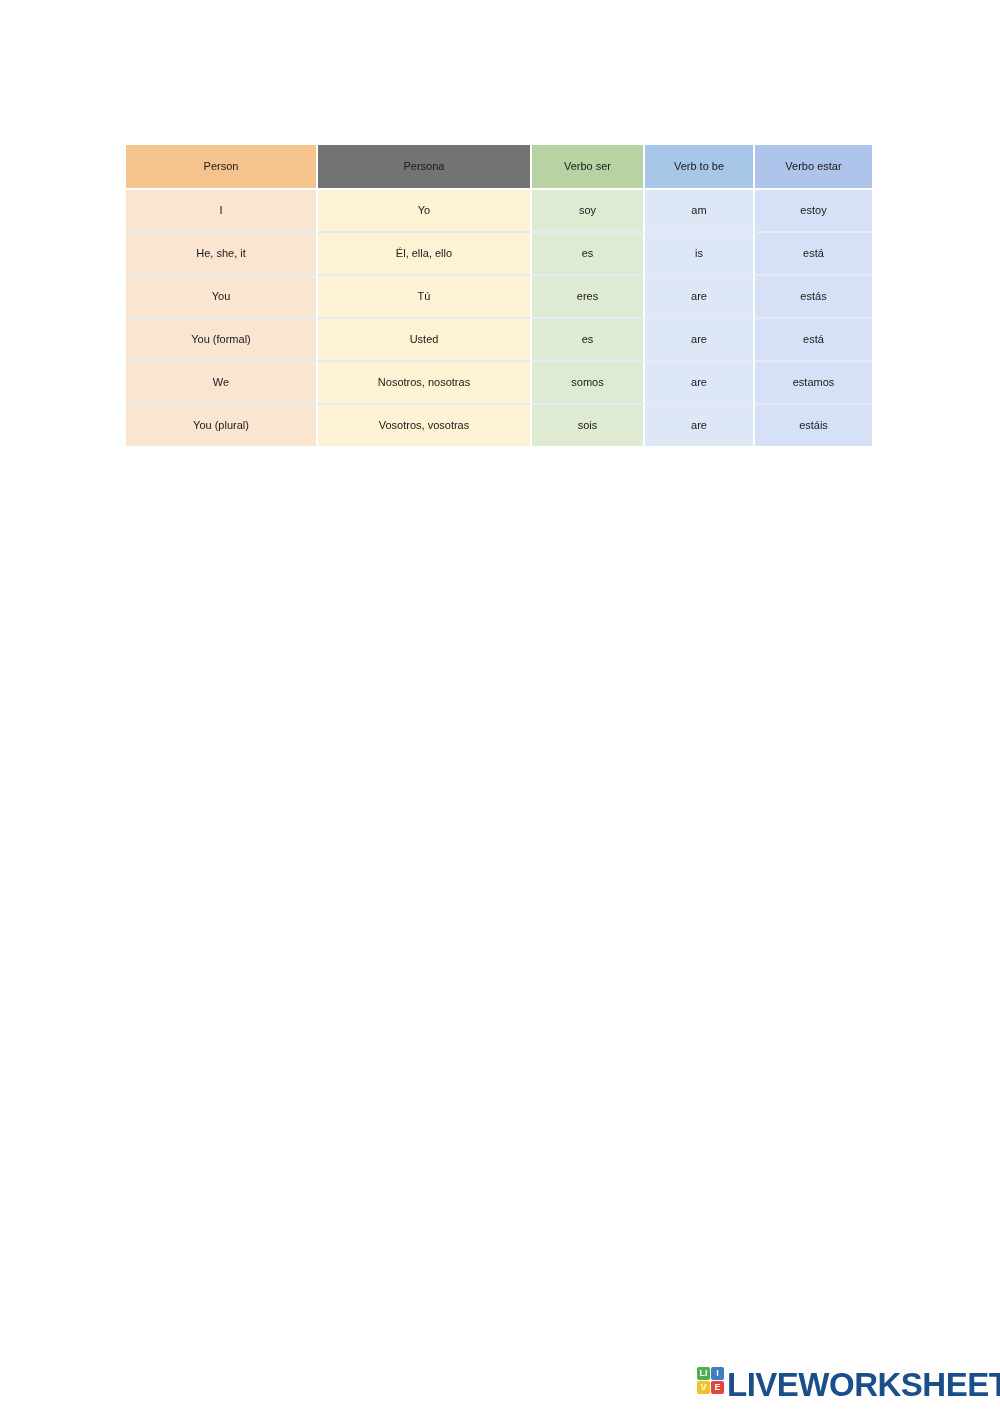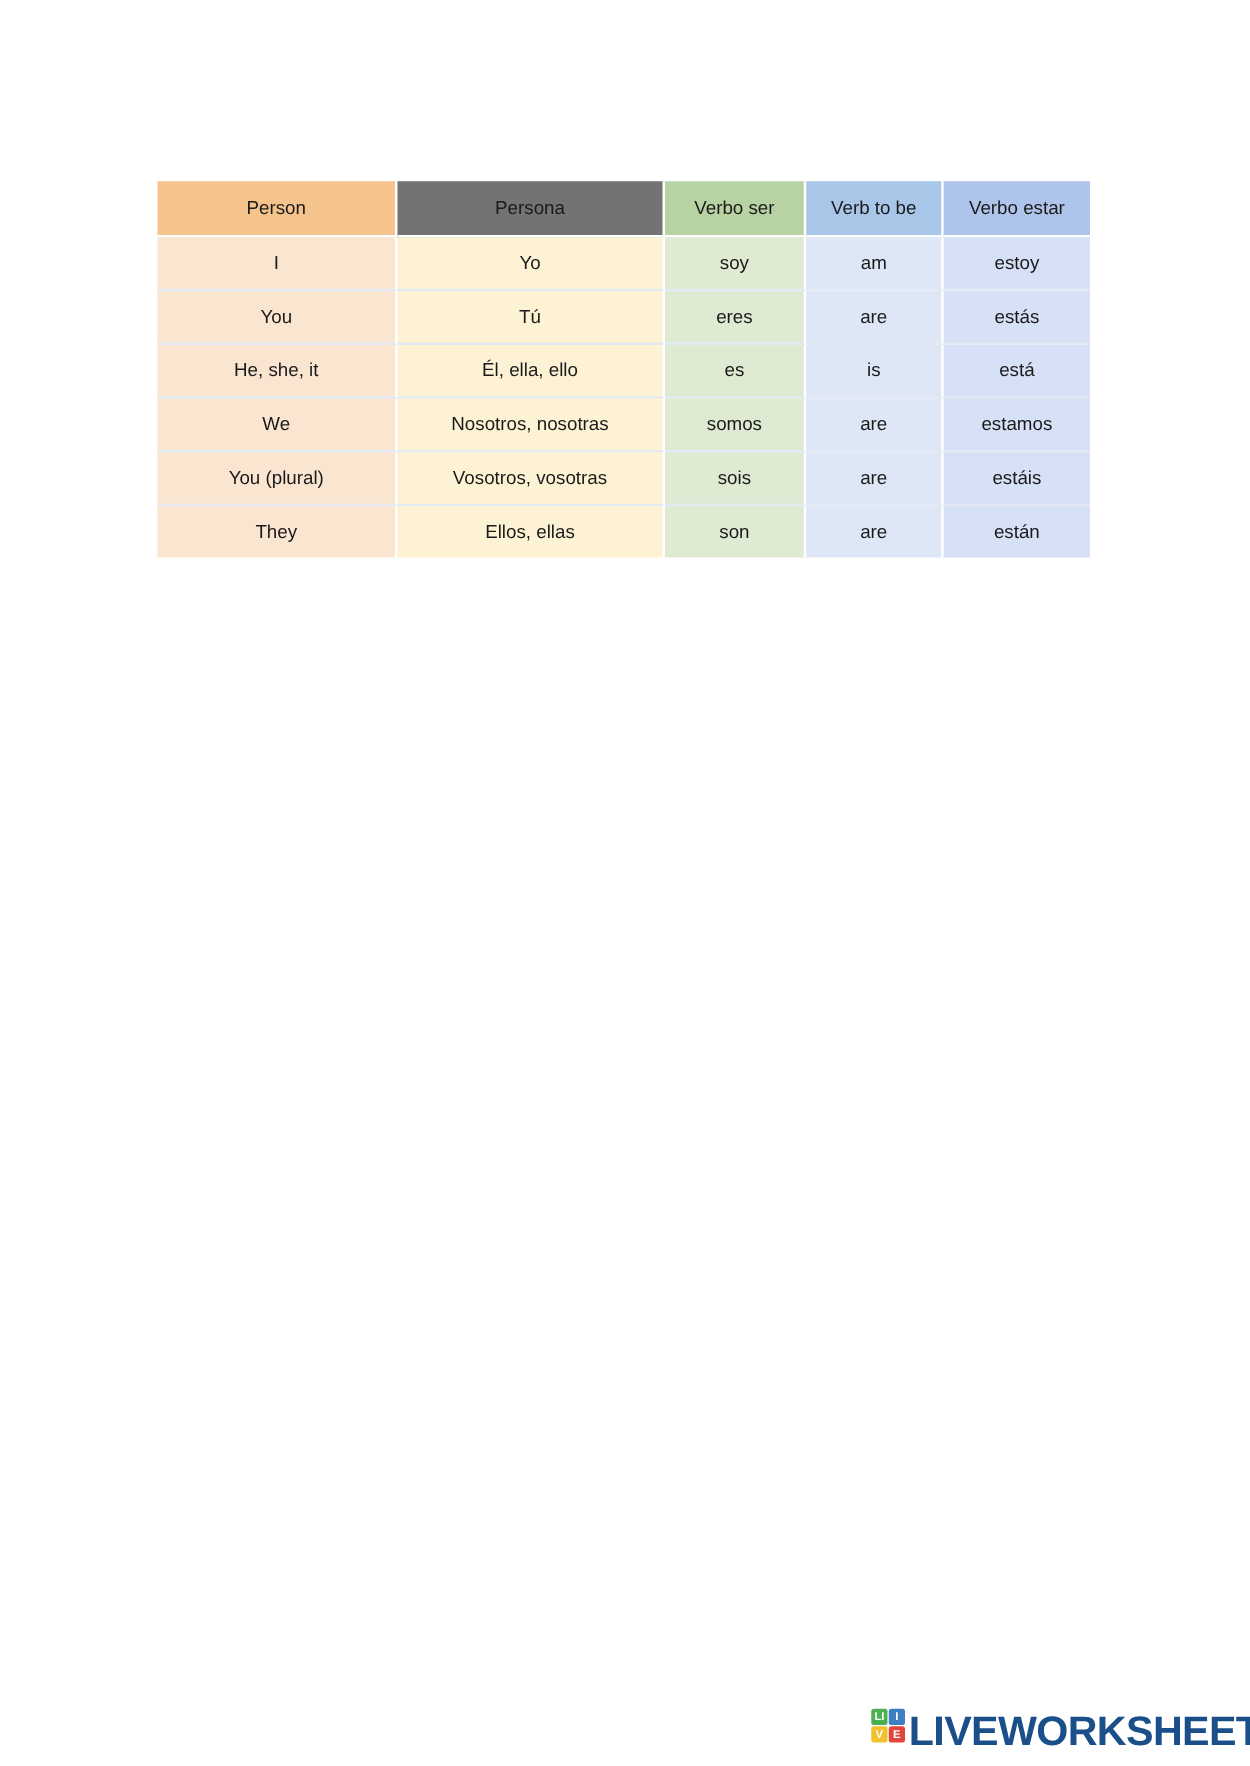--- a/index.html
+++ b/index.html
@@ -40,21 +40,21 @@
     width: 746px;
     table-layout: fixed;
   }
 
   table.conj th,
   table.conj td {
     text-align: center;
     vertical-align: middle;
     font-weight: normal;
     color: #1a1a1a;
-    font-size: 15px;
+    font-size: 11px;
     line-height: 1.2;
     padding: 0 4px;
     border-right: 2px solid #ffffff;
     border-bottom: 2px solid #e3eaf3;
     white-space: nowrap;
     overflow: hidden;
   }
   table.conj th:last-child,
   table.conj td:last-child { border-right: none; }
   table.conj tr:last-child td { border-bottom: none; }
@@ -154,59 +154,59 @@
 
         <tr>
           <td class="b-person">I</td>
           <td class="b-persona">Yo</td>
           <td class="b-ser">soy</td>
           <td class="b-tobe">am</td>
           <td class="b-estar">estoy</td>
         </tr>
 
         <tr>
-          <td class="b-person">You</td>
-          <td class="b-persona">Tú</td>
-          <td class="b-ser">eres</td>
-          <td class="b-tobe">are</td>
-          <td class="b-estar">estás</td>
-        </tr>
-
-        <tr>
           <td class="b-person">He, she, it</td>
           <td class="b-persona">Él, ella, ello</td>
           <td class="b-ser">es</td>
           <td class="b-tobe">is</td>
           <td class="b-estar">está</td>
         </tr>
 
+        <tr>
+          <td class="b-person">You</td>
+          <td class="b-persona">Tú</td>
+          <td class="b-ser">eres</td>
+          <td class="b-tobe">are</td>
+          <td class="b-estar">estás</td>
+        </tr>
+
+        <tr>
+          <td class="b-person">You (formal)</td>
+          <td class="b-persona">Usted</td>
+          <td class="b-ser">es</td>
+          <td class="b-tobe">are</td>
+          <td class="b-estar">está</td>
+        </tr>
 
         <tr>
           <td class="b-person">We</td>
           <td class="b-persona">Nosotros, nosotras</td>
           <td class="b-ser">somos</td>
           <td class="b-tobe">are</td>
           <td class="b-estar">estamos</td>
         </tr>
 
         <tr>
           <td class="b-person">You (plural)</td>
           <td class="b-persona">Vosotros, vosotras</td>
           <td class="b-ser">sois</td>
           <td class="b-tobe">are</td>
           <td class="b-estar">estáis</td>
         </tr>
 
-        <tr>
-          <td class="b-person">They</td>
-          <td class="b-persona">Ellos, ellas</td>
-          <td class="b-ser">son</td>
-          <td class="b-tobe">are</td>
-          <td class="b-estar">están</td>
-        </tr>
 
 
       </tbody>
     </table>
   </div>
 
   <div class="lw-logo">
     <div class="lw-mark">
       <span class="lw-l">LI</span>
       <span class="lw-i">I</span>

